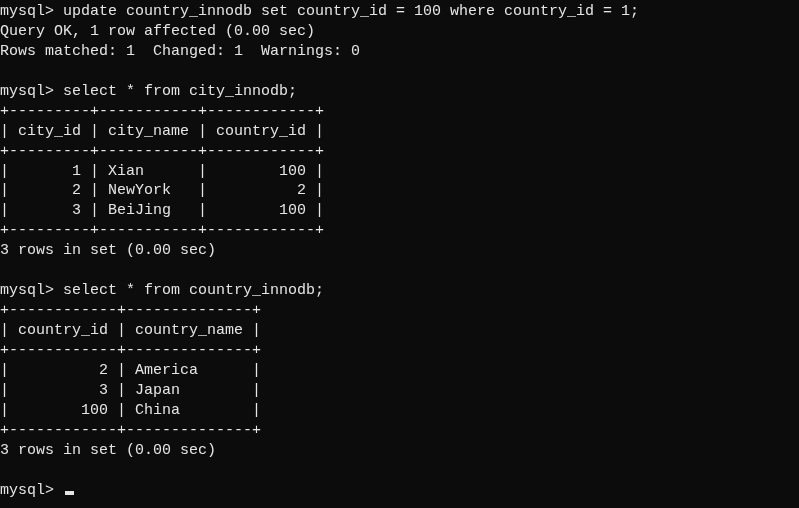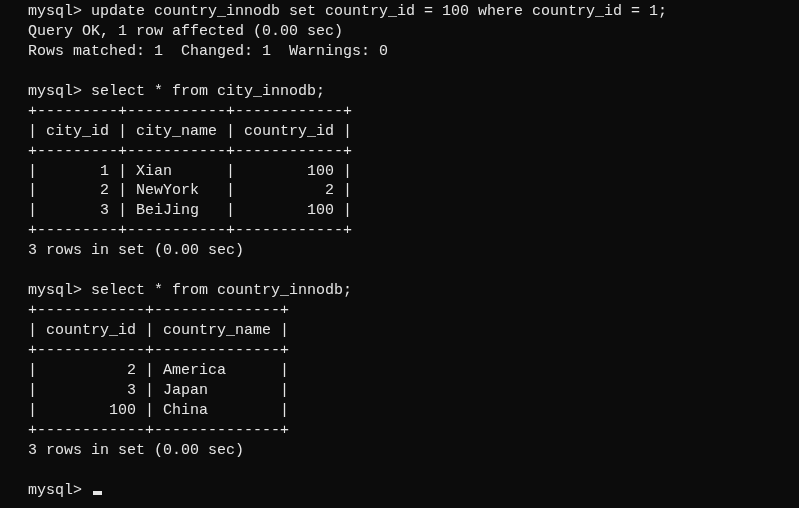--- a/index.html
+++ b/index.html
@@ -10,21 +10,20 @@
     font-family: "Consolas", "Courier New", monospace;
     font-size: 15px;
     line-height: 1.33;
     width: 799px;
     height: 508px;
     overflow: hidden;
   }
   .terminal {
     white-space: pre;
     padding: 2px 0 0 0;
-    margin-left: 28px;
   }
   .cursor {
     display: inline-block;
     width: 9px;
     height: 4px;
     background: #e5e5e5;
     vertical-align: -1px;
     margin-left: 2px;
   }
 </style>

